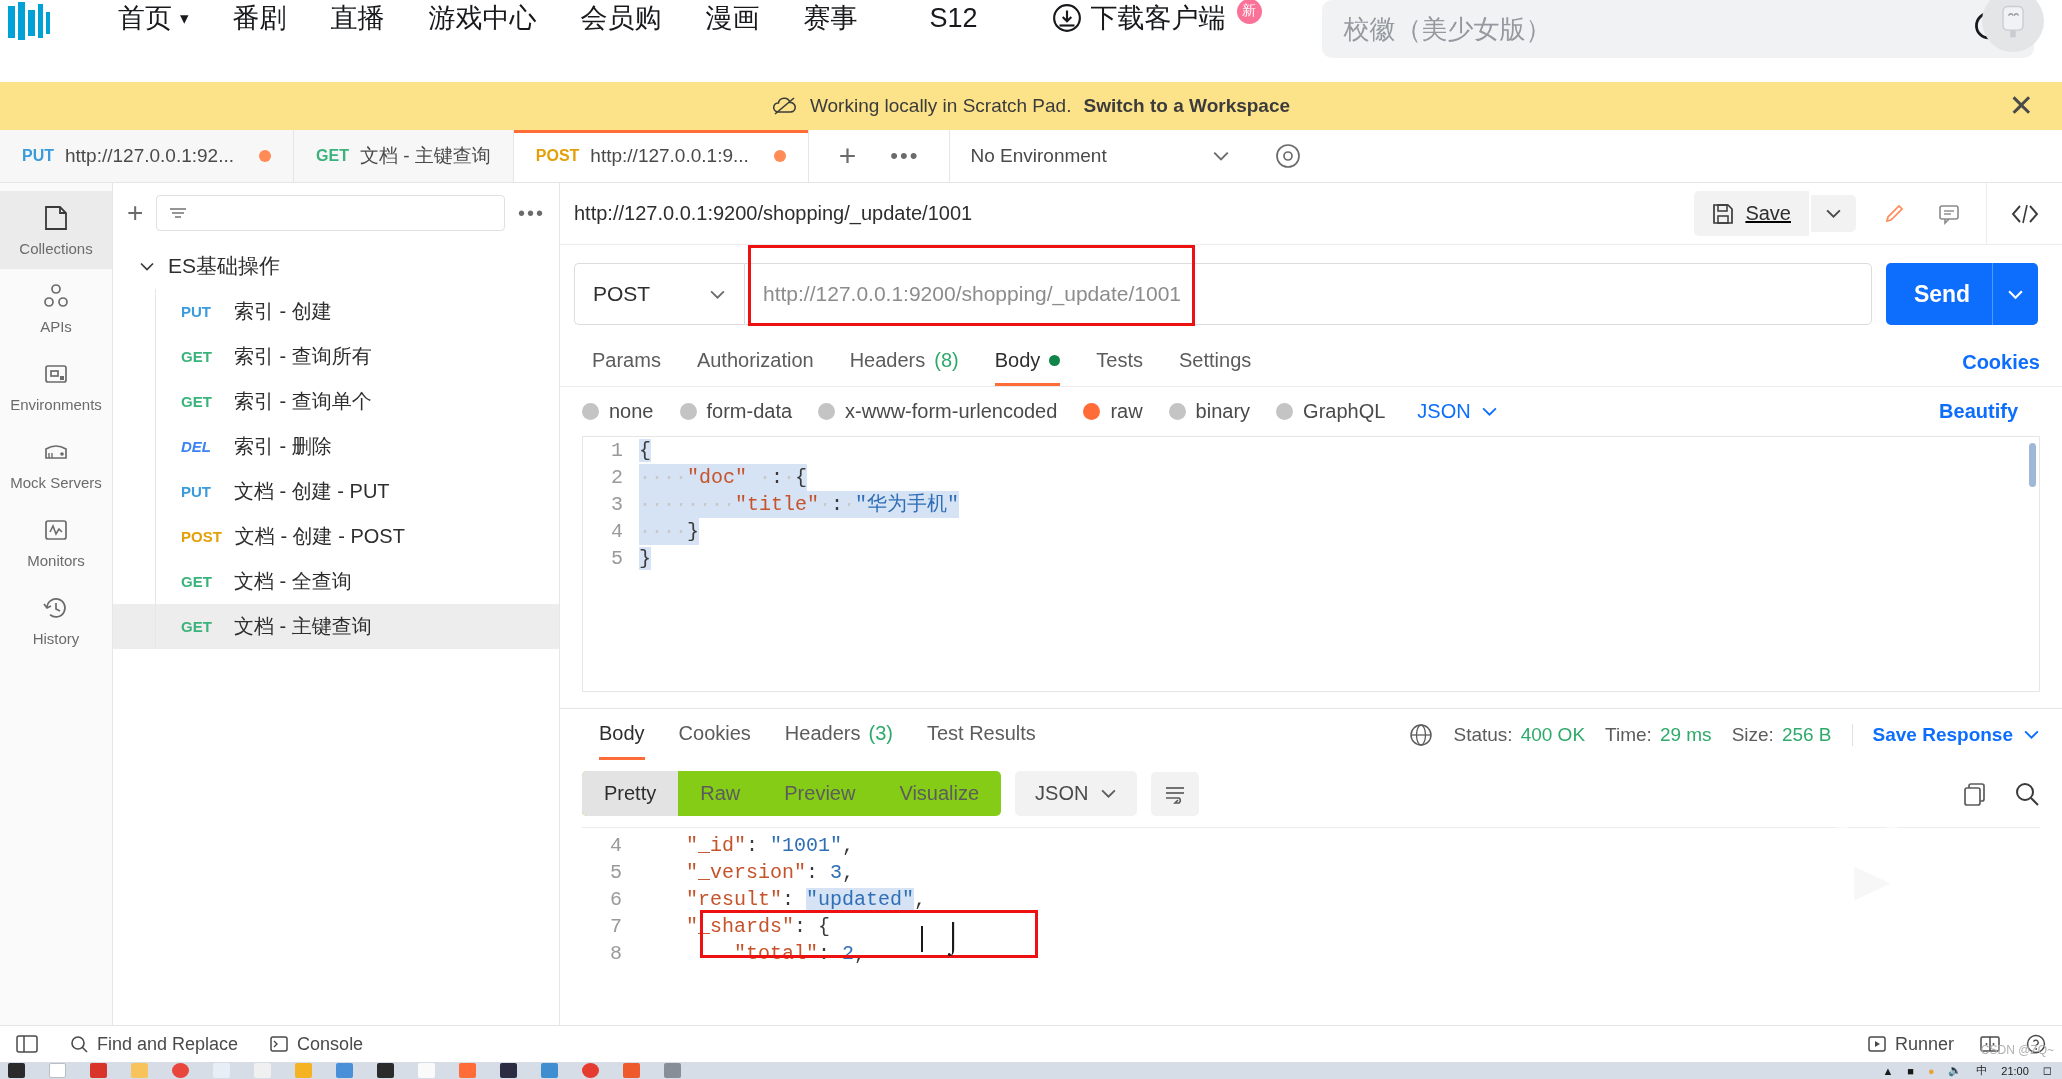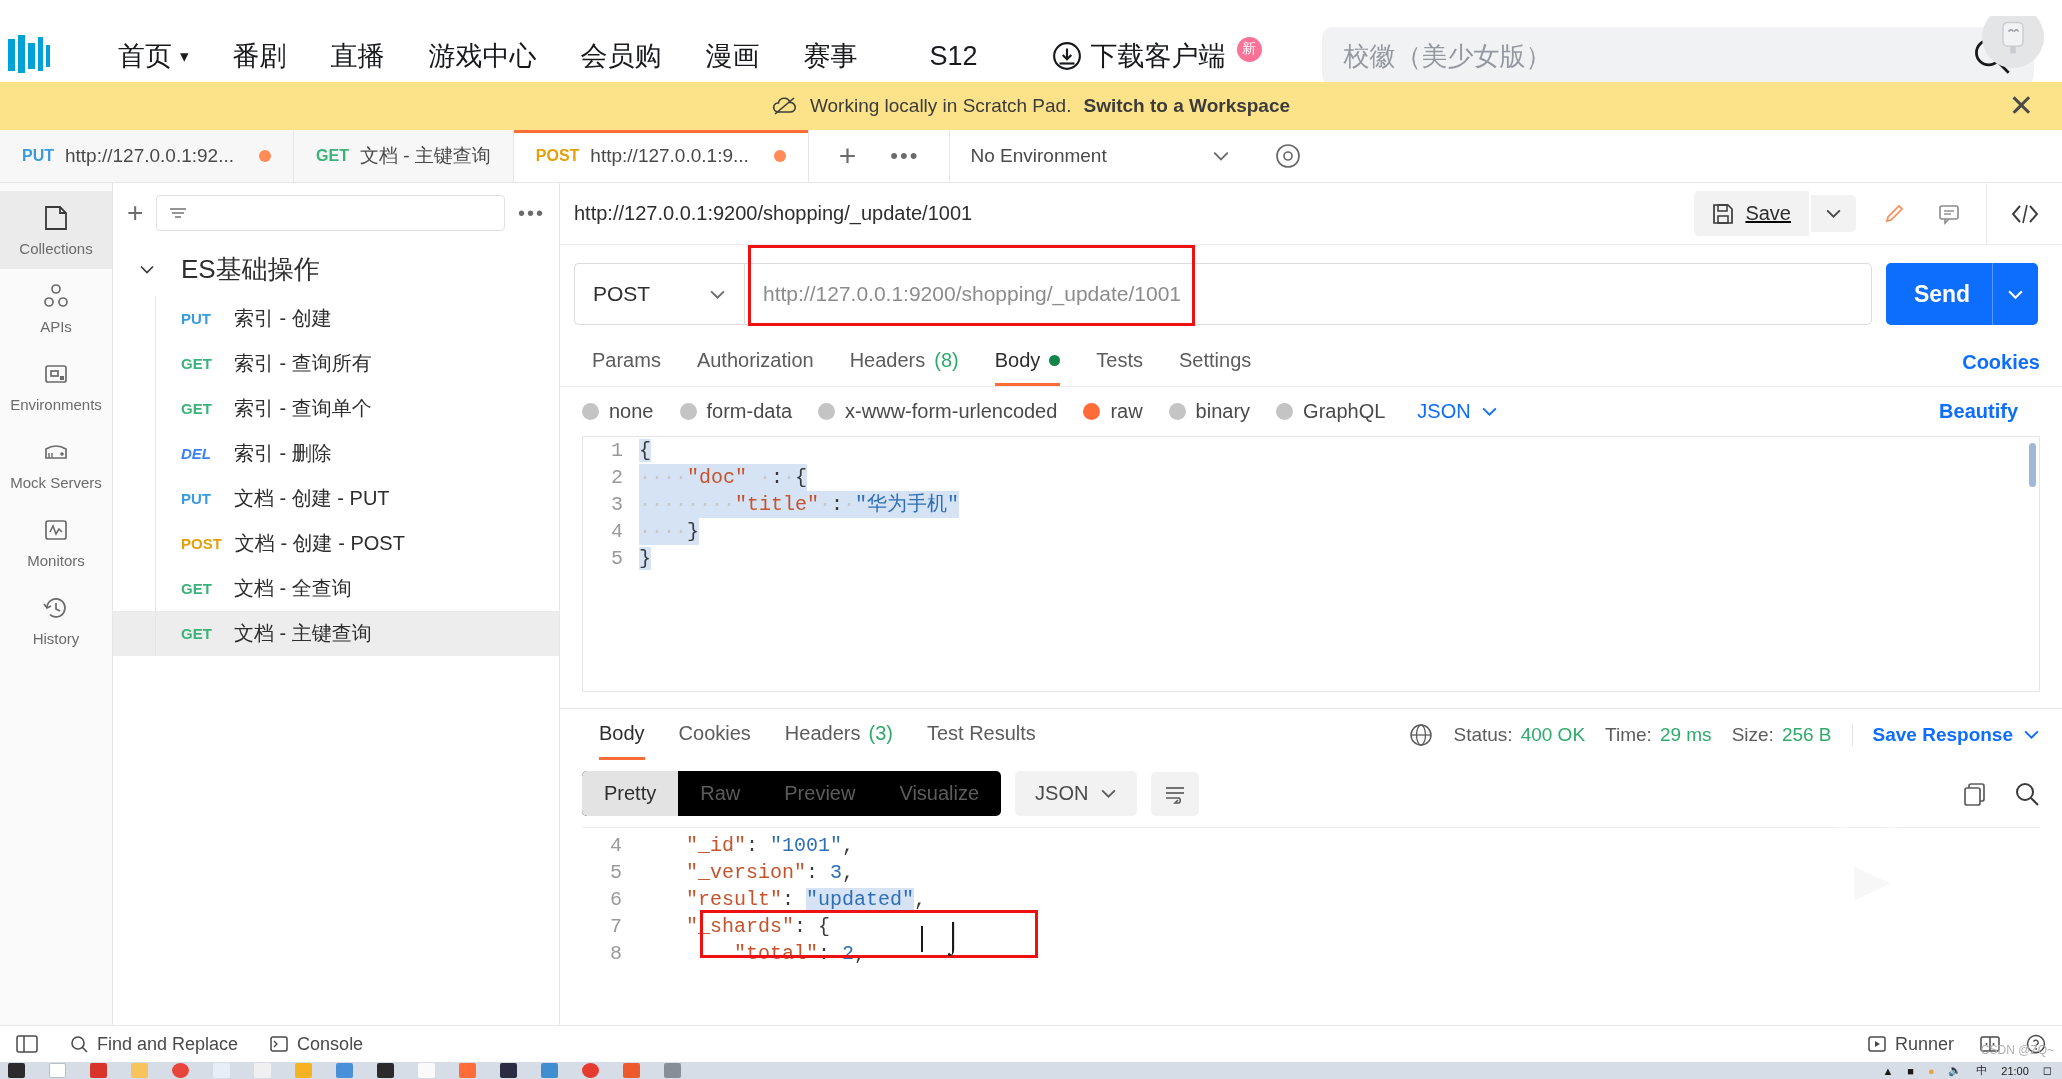--- a/index.html
+++ b/index.html
@@ -6,22 +6,22 @@
   html, body {
     width: 2062px; height: 1079px;
     overflow: hidden;
     font-family: "Liberation Sans", sans-serif;
     background: #fff;
   }
   body { position: relative; }
 
   
   #bili-bar {
-    position: absolute; left: 0; top: 16px; width: 2062px; height: 80px;
-    background: #ffffff; display: flex; align-items: center;
+    position: absolute; left: 0; top: 0; width: 2062px; height: 80px;
+    background: #ffffff; display: flex; align-items: flex-start;
     overflow: hidden;
   }
   #bili-logo { width: 56px; height: 46px; margin-left: 4px; flex: none; }
   .bili-nav {
     display: flex; align-items: center; gap: 0px; margin-left: 36px;
   }
   .bili-nav-item {
     font-size: 27px; color: #18191c; padding: 0 22px; white-space: nowrap;
     display: flex; align-items: center; gap: 8px; cursor: pointer;
   }
@@ -145,22 +145,22 @@
     height: 60px; display: flex; align-items: center; gap: 13px;
     padding: 0 14px; flex: none;
   }
   #tree-add { font-size: 28px; color: #6b6b6b; cursor: pointer; line-height: 1; }
   #tree-filter {
     flex: 1; height: 36px; border: 1px solid #e0e0e0; border-radius: 4px;
     display: flex; align-items: center; padding: 0 10px; cursor: text;
   }
   #tree-more { font-size: 20px; color: #6b6b6b; cursor: pointer; letter-spacing: 2px; }
   #tree-root {
-    display: flex; align-items: center; gap: 26px; padding: 9px 0 9px 26px;
-    font-size: 26px; color: #2e2e2e; cursor: pointer;
+    display: flex; align-items: center; gap: 13px; padding: 9px 0 9px 26px;
+    font-size: 21px; color: #2e2e2e; cursor: pointer;
   }
   .tree-req {
     display: flex; align-items: center; gap: 13px; padding: 9px 0 9px 68px;
     font-size: 20px; color: #2e2e2e; cursor: pointer; position: relative;
   }
   .tree-req::before {
     content: ""; position: absolute; left: 42px; top: 0; bottom: 0;
     width: 1px; background: #e6e6e6;
   }
   .tree-req.selected { background: #ededed; }
@@ -316,21 +316,21 @@
   #save-response {
     color: #0d6efd; font-weight: bold; cursor: pointer; display: flex;
     align-items: center; gap: 10px; padding-left: 20px;
     border-left: 1px solid #e0e0e0;
   }
 
   #resp-format-row {
     display: flex; align-items: center; padding: 11px 22px; gap: 0; flex: none;
   }
   #fmt-group {
-    display: flex; background: #000000; border-radius: 5px; overflow: hidden;
+    display: flex; background: #84cc16; border-radius: 5px; overflow: hidden;
   }
   .fmt-btn {
     font-size: 20px; color: #5c5c5c; padding: 11px 22px; cursor: pointer;
   }
   .fmt-btn.active { background: #e3e3e3; color: #2e2e2e; }
   #resp-json-select {
     margin-left: 14px; background: #f2f2f2; border-radius: 5px;
     padding: 11px 20px; font-size: 20px; color: #4a4a4a; cursor: pointer;
     display: flex; align-items: center; gap: 12px;
   }

